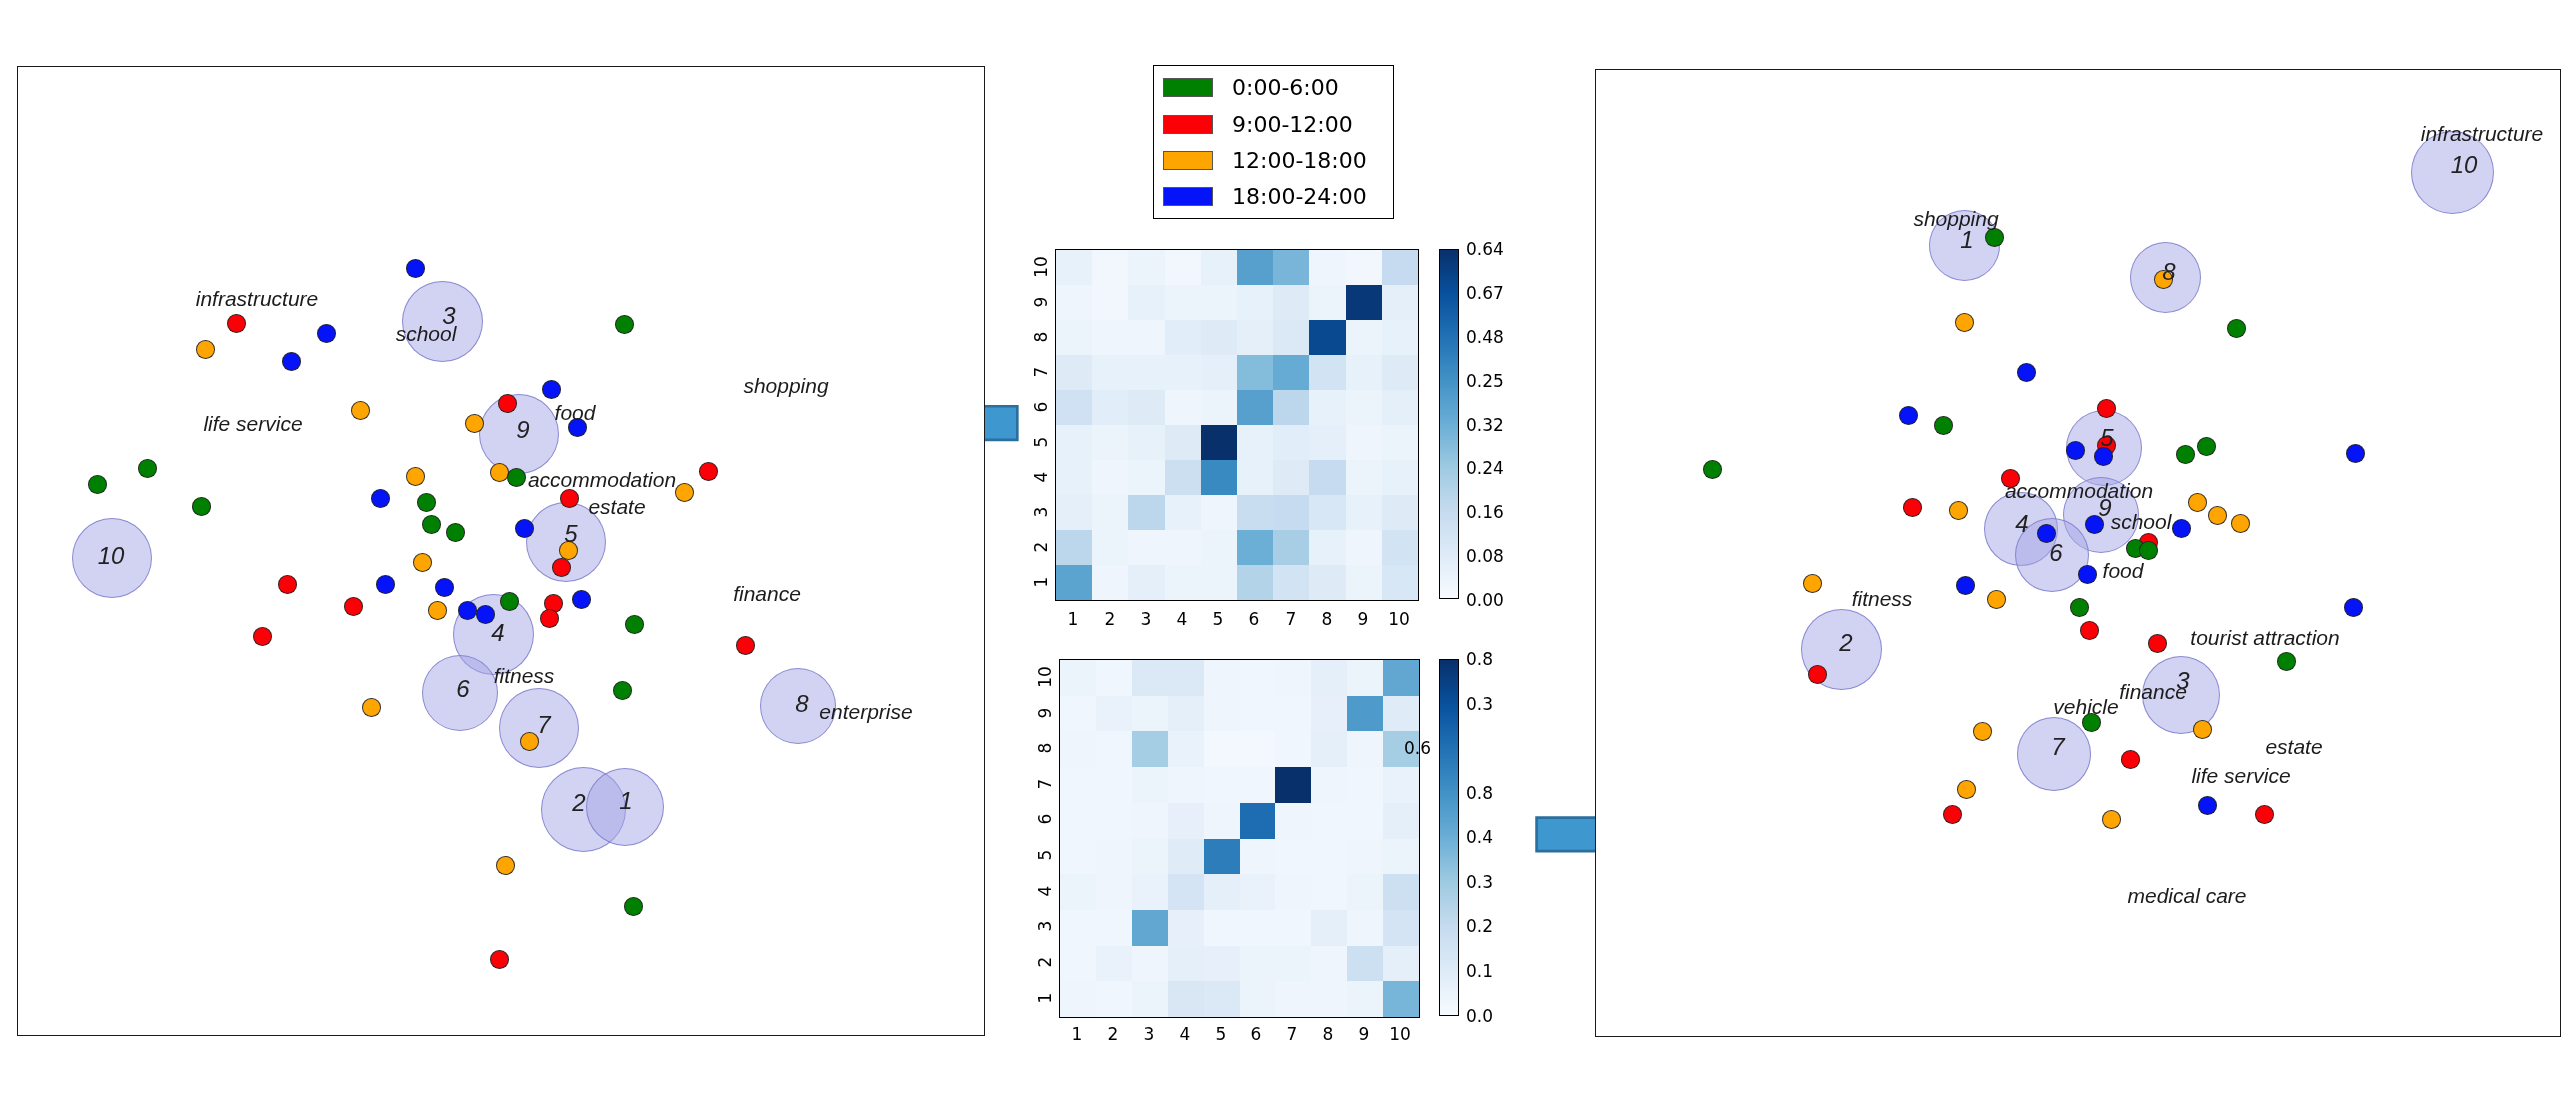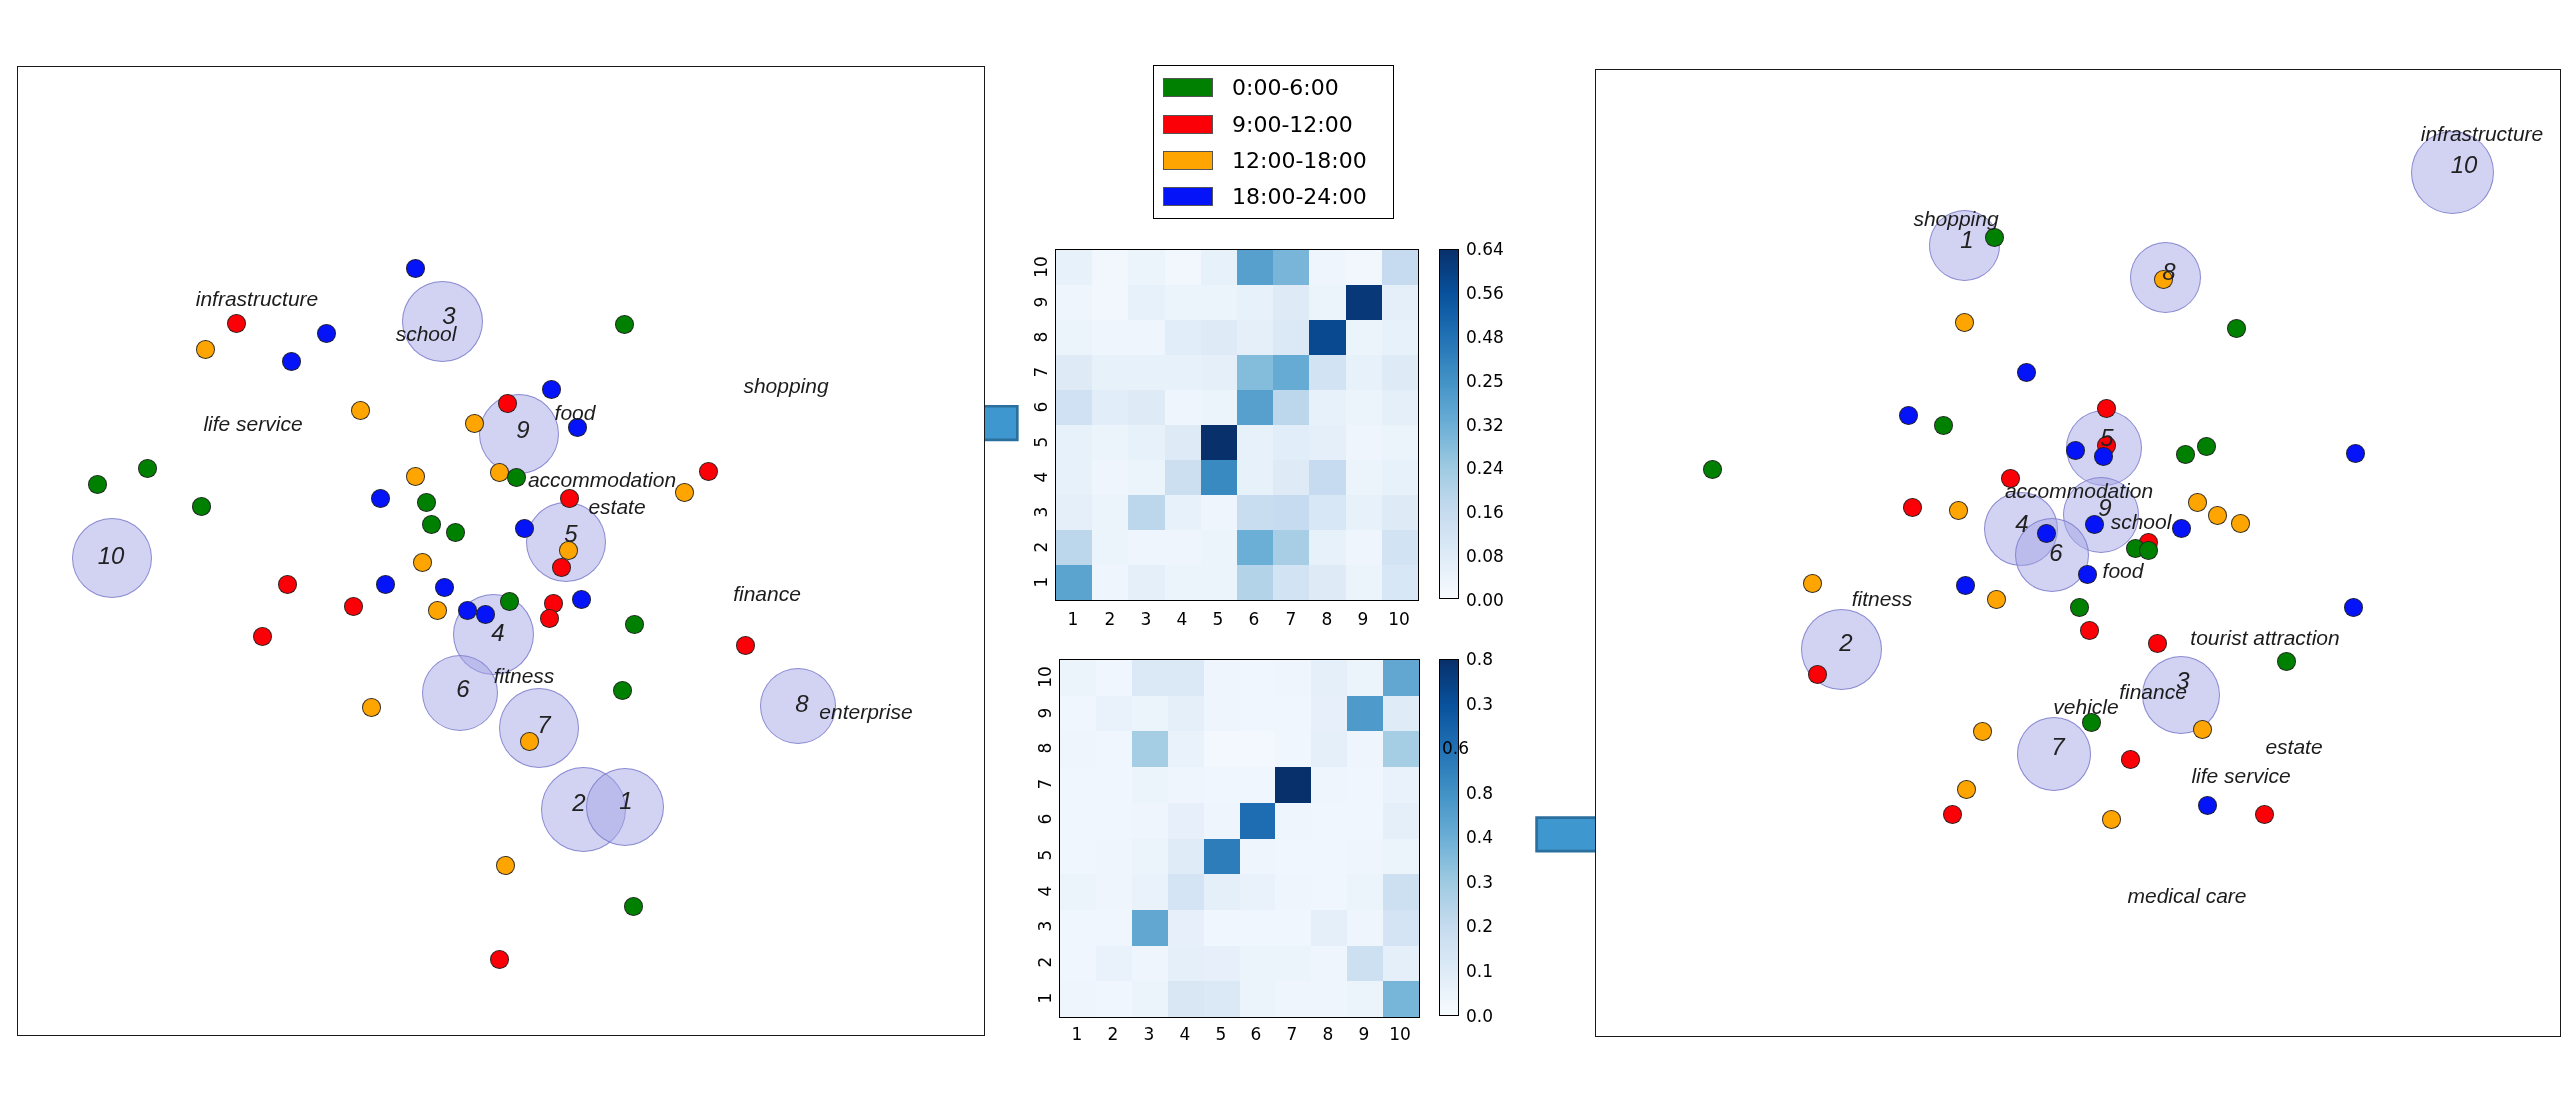--- a/index.html
+++ b/index.html
@@ -264,21 +264,21 @@
       <div class="hm-ytick" style="left: 1041px; top: 302px;">9</div>
       <div class="hm-ytick" style="left: 1041px; top: 267px;">10</div>
       <div class="cbar" style="left: 1439px; top: 249px; width: 19.5px; height: 350px; background: linear-gradient(to top, rgb(247, 251, 255) 0%, rgb(222, 235, 247) 12.5%, rgb(198, 219, 239) 25%, rgb(158, 202, 225) 37.5%, rgb(107, 174, 214) 50%, rgb(66, 146, 198) 62.5%, rgb(33, 113, 181) 75%, rgb(8, 81, 156) 87.5%, rgb(8, 48, 107) 100%);"></div>
       <div class="cbar-tick" style="left: 1466px; top: 600px;">0.00</div>
       <div class="cbar-tick" style="left: 1466px; top: 556px;">0.08</div>
       <div class="cbar-tick" style="left: 1466px; top: 512px;">0.16</div>
       <div class="cbar-tick" style="left: 1466px; top: 468px;">0.24</div>
       <div class="cbar-tick" style="left: 1466px; top: 425px;">0.32</div>
       <div class="cbar-tick" style="left: 1466px; top: 381px;">0.25</div>
       <div class="cbar-tick" style="left: 1466px; top: 337px;">0.48</div>
-      <div class="cbar-tick" style="left: 1466px; top: 293px;">0.56</div>
+      <div class="cbar-tick" style="left: 1466px; top: 293px;">0.67</div>
       <div class="cbar-tick" style="left: 1466px; top: 249px;">0.64</div>
       <div class="hm-grid" style="left: 1059px; top: 659px; width: 359px; height: 357px; grid-template-columns: repeat(10, 1fr); grid-template-rows: repeat(10, 1fr);">
         <div class="hm-cell" style="background: rgb(235, 243, 251);"></div>
         <div class="hm-cell" style="background: rgb(240, 246, 253);"></div>
         <div class="hm-cell" style="background: rgb(219, 233, 246);"></div>
         <div class="hm-cell" style="background: rgb(219, 233, 246);"></div>
         <div class="hm-cell" style="background: rgb(238, 245, 252);"></div>
         <div class="hm-cell" style="background: rgb(240, 246, 253);"></div>
         <div class="hm-cell" style="background: rgb(238, 245, 252);"></div>
         <div class="hm-cell" style="background: rgb(228, 239, 249);"></div>
@@ -395,21 +395,21 @@
       <div class="hm-ytick" style="left: 1045px; top: 748px;">8</div>
       <div class="hm-ytick" style="left: 1045px; top: 713px;">9</div>
       <div class="hm-ytick" style="left: 1045px; top: 677px;">10</div>
       <div class="cbar" style="left: 1439px; top: 659px; width: 19.5px; height: 357px; background: linear-gradient(to top, rgb(247, 251, 255) 0%, rgb(222, 235, 247) 12.5%, rgb(198, 219, 239) 25%, rgb(158, 202, 225) 37.5%, rgb(107, 174, 214) 50%, rgb(66, 146, 198) 62.5%, rgb(33, 113, 181) 75%, rgb(8, 81, 156) 87.5%, rgb(8, 48, 107) 100%);"></div>
       <div class="cbar-tick" style="left: 1466px; top: 1016px;">0.0</div>
       <div class="cbar-tick" style="left: 1466px; top: 971px;">0.1</div>
       <div class="cbar-tick" style="left: 1466px; top: 926px;">0.2</div>
       <div class="cbar-tick" style="left: 1466px; top: 882px;">0.3</div>
       <div class="cbar-tick" style="left: 1466px; top: 837px;">0.4</div>
       <div class="cbar-tick" style="left: 1466px; top: 793px;">0.8</div>
-      <div class="cbar-tick" style="left: 1442px; top: 748px;">0.6</div>
+      <div class="cbar-tick" style="left: 1404px; top: 748px;">0.6</div>
       <div class="cbar-tick" style="left: 1466px; top: 704px;">0.3</div>
       <div class="cbar-tick" style="left: 1466px; top: 659px;">0.8</div>
       <div class="plot-box" style="left: 1595px; top: 69px; width: 966px; height: 968px;"></div>
       <div class="cluster" style="left: 1929px; top: 210px; width: 71px; height: 71px;"></div>
       <div class="cluster" style="left: 2130px; top: 242px; width: 71px; height: 71px;"></div>
       <div class="cluster" style="left: 2411px; top: 131px; width: 83px; height: 83px;"></div>
       <div class="cluster" style="left: 2066px; top: 410px; width: 76px; height: 76px;"></div>
       <div class="cluster" style="left: 2063px; top: 477px; width: 76px; height: 76px;"></div>
       <div class="cluster" style="left: 1984px; top: 492px; width: 74px; height: 74px;"></div>
       <div class="cluster" style="left: 2015px; top: 518px; width: 74px; height: 74px;"></div>

